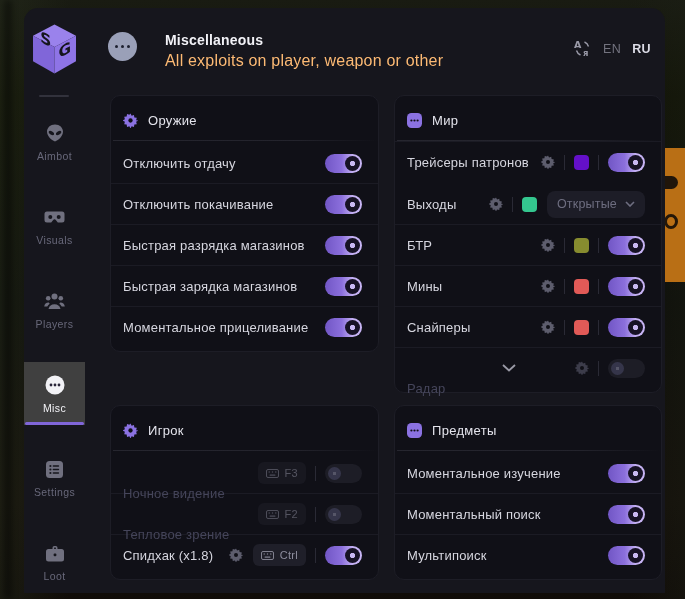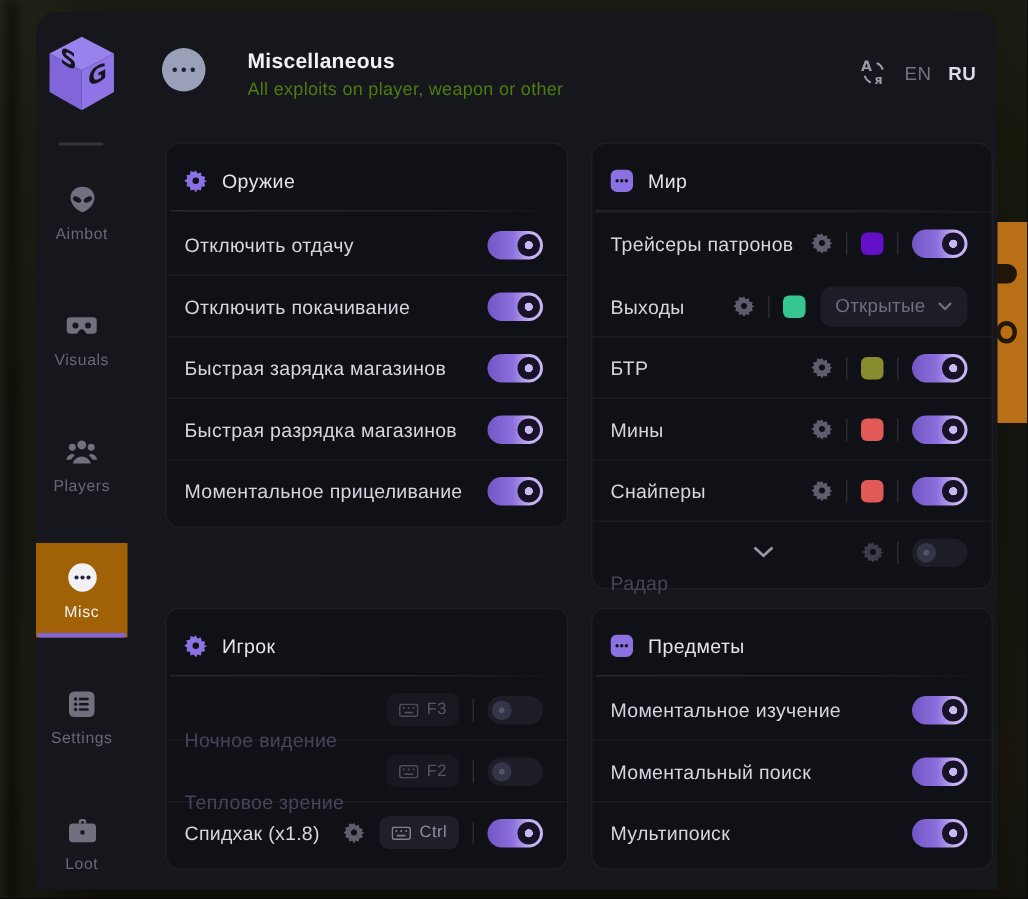--- a/index.html
+++ b/index.html
@@ -17,33 +17,33 @@
   .window{position:absolute;left:24px;top:8px;width:641px;height:585px;background:#16161d;border-radius:14px 14px 0 0;}
 
   
   .sidebar{position:absolute;left:0;top:0;width:61px;height:100%;}
   .logo{position:absolute;left:8px;top:15px;width:45px;height:52px;display:flex;align-items:center;justify-content:center;}
   .logo-divider{position:absolute;left:15px;top:87px;width:30px;height:2px;background:#32323c;border-radius:1px;}
   .nav{position:absolute;top:102px;left:0;width:100%;display:flex;flex-direction:column;align-items:stretch;}
   .nav-item{position:relative;display:flex;flex-direction:column;align-items:center;gap:6px;padding:12px 0 11px;margin-bottom:21px;color:#686876;cursor:pointer;}
   .nav-item .nav-icon{width:22px;height:22px;display:flex;align-items:center;justify-content:center;color:#70707f;}
   .nav-item .nav-label{font-size:10.5px;letter-spacing:.4px;color:#68687a;}
-  .nav-item.active{background:#a16207;}
+  .nav-item.active{background:#404040;}
   .nav-item.active .nav-icon{color:#f2f2f6;}
   .nav-item.active .nav-label{color:#f2f2f6;}
   .nav-item.active::after{content:'';position:absolute;left:1px;right:1px;bottom:0;height:3px;background:#8066d9;border-radius:2px;}
 
   
   .header{position:absolute;left:61px;right:0;top:0;height:88px;display:flex;align-items:flex-start;padding-top:24px;box-sizing:border-box;}
   .hdr-badge{width:29px;height:29px;border-radius:50%;background:#9aa0b8;margin-left:23px;display:flex;align-items:center;justify-content:center;flex:none;}
   .hdr-badge .dots{display:flex;gap:2.6px;}
   .hdr-badge .dots i{width:3.2px;height:3.2px;border-radius:50%;background:#1d2030;}
   .hdr-text{margin-left:28px;}
   .hdr-title{font-size:14px;font-weight:700;color:#f1f1f6;letter-spacing:.2px;}
-  .hdr-sub{font-size:12px;color:#4d7c0f;margin-top:4px;letter-spacing:.2px;}
+  .hdr-sub{font-size:16px;color:#fdba74;margin-top:4px;letter-spacing:.2px;}
   .hdr-right{margin-left:auto;display:flex;align-items:center;gap:11px;padding-right:14px;margin-top:7px;}
   .lang{font-size:12.5px;letter-spacing:.4px;cursor:pointer;}
   .lang.en{color:#73737f;}
   .lang.ru{color:#dcdce6;font-weight:700;}
   .translate-ic{color:#9a9aa8;width:19px;height:19px;}
 
   
   .main{position:absolute;left:61px;top:87px;right:0;bottom:0;display:grid;grid-template-columns:269px 268px;gap:12px 15px;padding-left:25px;align-content:start;align-items:start;}
   .card{background:#101017;border:1px solid #1d1d26;border-radius:10px;box-sizing:border-box;padding:9px 0 4px;}
   .card-head{display:flex;align-items:center;gap:10px;padding:8px 12px 10px;}
@@ -225,27 +225,27 @@
               <span class="toggle on"></span>
             </div>
         </div>
         <div class="row">
           <span class="label">Отключить покачивание</span>
           <div class="controls">
               <span class="toggle on"></span>
             </div>
         </div>
         <div class="row">
+          <span class="label">Быстрая разрядка магазинов</span>
+          <div class="controls">
+              <span class="toggle on"></span>
+            </div>
+        </div>
+        <div class="row">
           <span class="label">Быстрая зарядка магазинов</span>
-          <div class="controls">
-              <span class="toggle on"></span>
-            </div>
-        </div>
-        <div class="row">
-          <span class="label">Быстрая разрядка магазинов</span>
           <div class="controls">
               <span class="toggle on"></span>
             </div>
         </div>
         <div class="row">
           <span class="label">Моментальное прицеливание</span>
           <div class="controls">
               <span class="toggle on"></span>
             </div>
         </div>

